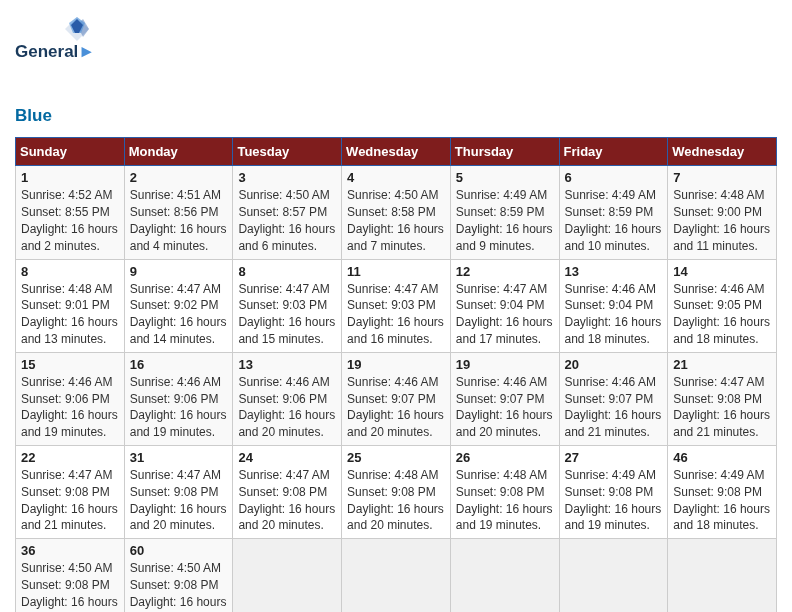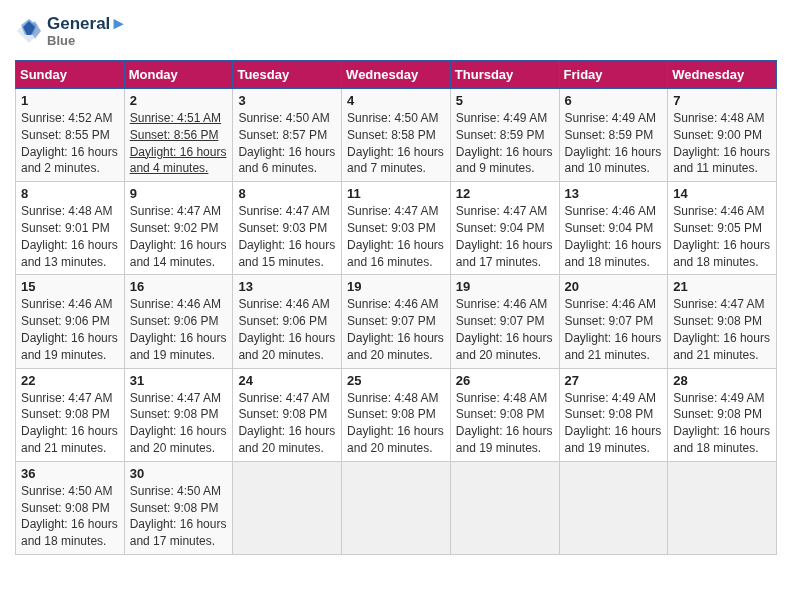--- a/index.html
+++ b/index.html
@@ -11,21 +11,22 @@
       padding: 15px;
     }
     .header-area {
       display: flex;
       justify-content: space-between;
       align-items: flex-start;
       margin-bottom: 12px;
     }
     .logo {
       display: flex;
-      align-items: center;
+      align-items: flex-end;
+      flex-direction: column;
     }
     .logo-text {
       font-size: 18px;
       font-weight: bold;
       color: #1a3a5c;
       line-height: 1.1;
     }
     .logo-text span {
       color: #4a90d9;
     }
@@ -45,21 +46,21 @@
     .location {
       font-size: 14px;
       color: #444;
     }
     table {
       width: 100%;
       border-collapse: collapse;
       font-size: 11px;
     }
     thead tr th {
-      background: #be185d;
+      background: #7f1d1d;
       color: #fff;
       padding: 6px 4px;
       text-align: left;
       font-size: 13px;
       font-weight: bold;
       border: 1px solid #2a5ca8;
     }
     tbody tr td {
       border: 1px solid #ccc;
       padding: 4px 5px;
@@ -96,21 +97,21 @@
 <div class="header-area">
   <div class="logo">
     <svg class="logo-icon" viewBox="0 0 28 28">
       <polygon points="14,2 26,14 14,26 2,14" fill="#2a5ca8" opacity="0.15"></polygon>
       <polygon points="20,4 26,14 20,22 14,10" fill="#2a5ca8" opacity="0.4"></polygon>
       <polygon points="14,2 22,8 18,18 10,18 6,8" fill="#4a90d9" opacity="0.6"></polygon>
       <polygon points="14,4 20,10 16,18 12,18 8,10" fill="#2a5ca8"></polygon>
     </svg>
     <div class="logo-text">
         <div style="color:#1a3a5c;font-weight:bold;font-size:17px;">General<span style="color:#4a90d9">►</span></div>
-        <div style="color:#737373;font-weight:bold;font-size:13px;">Blue</div>
+        <div style="color:#0369a1;font-weight:bold;font-size:17px;margin-top:45px;">Blue</div>
       </div>
   </div>
   <div class="title-area">
     <div class="month-year"></div>
     <div class="location"></div>
   </div>
 </div>
 
 <table>
   <thead>
@@ -128,21 +129,21 @@
   <tr>
         <td>
           <span class="day-num">1</span>
           <div class="day-info" style="white-space: pre-line;">Sunrise: 4:52 AM
 Sunset: 8:55 PM
 Daylight: 16 hours
 and 2 minutes.</div>
         </td>
         <td>
           <span class="day-num">2</span>
-          <div class="day-info" style="white-space: pre-line; text-decoration: underline;">Sunrise: 4:51 AM
+          <div class="day-info" style="white-space: pre-line;">Sunrise: 4:51 AM
 Sunset: 8:56 PM
 Daylight: 16 hours
 and 4 minutes.</div>
         </td>
         <td>
           <span class="day-num">3</span>
           <div class="day-info" style="white-space: pre-line;">Sunrise: 4:50 AM
 Sunset: 8:57 PM
 Daylight: 16 hours
 and 6 minutes.</div>
@@ -315,37 +316,37 @@
 and 19 minutes.</div>
         </td>
         <td>
           <span class="day-num">27</span>
           <div class="day-info" style="white-space: pre-line;">Sunrise: 4:49 AM
 Sunset: 9:08 PM
 Daylight: 16 hours
 and 19 minutes.</div>
         </td>
         <td>
-          <span class="day-num">28</span>
+          <span class="day-num">46</span>
           <div class="day-info" style="white-space: pre-line;">Sunrise: 4:49 AM
 Sunset: 9:08 PM
 Daylight: 16 hours
 and 18 minutes.</div>
         </td>
       </tr>
       <tr>
         <td>
           <span class="day-num">36</span>
           <div class="day-info" style="white-space: pre-line;">Sunrise: 4:50 AM
 Sunset: 9:08 PM
 Daylight: 16 hours
 and 18 minutes.</div>
         </td>
         <td>
-          <span class="day-num">30</span>
+          <span class="day-num">60</span>
           <div class="day-info" style="white-space: pre-line;">Sunrise: 4:50 AM
 Sunset: 9:08 PM
 Daylight: 16 hours
 and 17 minutes.</div>
         </td>
         <td class="empty-cell"></td>
         <td class="empty-cell"></td>
         <td class="empty-cell"></td>
         <td class="empty-cell"></td>
         <td class="empty-cell"></td>

